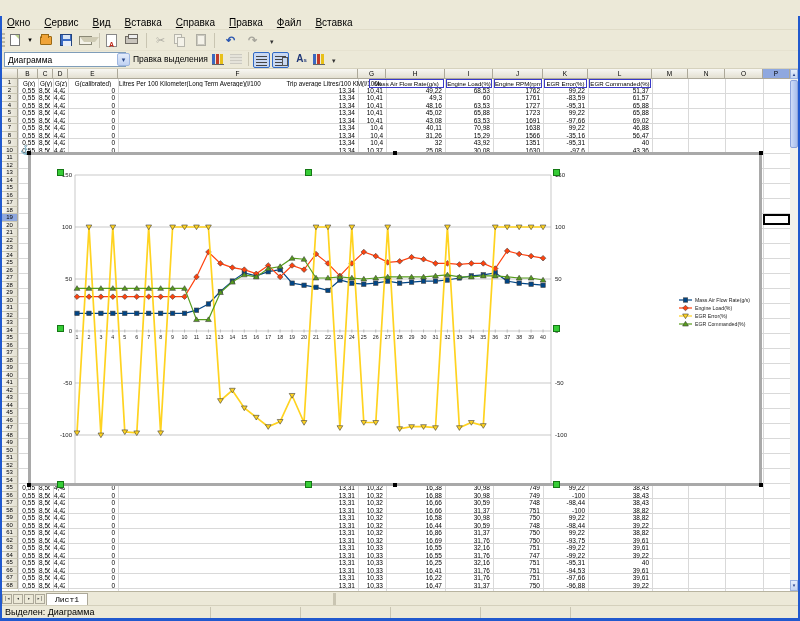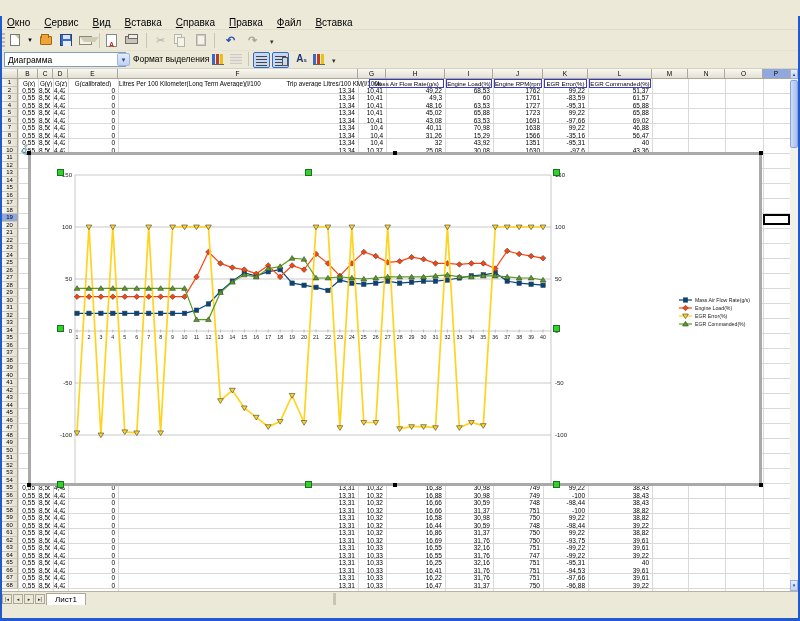--- a/index.html
+++ b/index.html
@@ -106,21 +106,21 @@
   .handle { position:absolute; width:7px; height:7px; background:#36CC36; border:1px solid #157815; z-index:7; }
 
   
   #vscroll { position:absolute; left:790px; top:69px; width:8px; height:522px; background:#F2F1EC; }
   .sbtn { position:absolute; background:linear-gradient(180deg,#E6EEFB,#C4D4F2); border:1px solid #9CB2DE;
     color:#27408C; text-align:center; overflow:hidden; }
   #vs-up { left:790px; top:69px; width:8px; height:10px; font-size:5px; line-height:8px; }
   #vs-down { left:790px; top:580px; width:8px; height:11px; font-size:5px; line-height:9px; }
   #vs-thumb { position:absolute; left:790px; top:80px; width:8px; height:68px;
     background:linear-gradient(90deg,#CFDCF8,#A8BEEC); border:1px solid #8CA3DB; border-radius:2px; }
-  #tabrow { position:absolute; left:0; top:591px; width:800px; height:14px; background:#ECE9D8; border-top:1px solid #B8B4A0; }
+  #tabrow { position:absolute; left:0; top:591px; width:800px; height:14px; background:#ECE9D8; border-top:1px solid #B8B4A0;font-family:Liberation Mono, monospace; }
   .tabnav { position:absolute; top:2px; width:10px; height:10px; background:#ECE9D8; border:1px solid #ACA899;
     font-size:5px; line-height:8px; text-align:center; color:#333; }
   #sheet-tab { position:absolute; left:46px; top:1px; height:12px; padding:1px 8px 0 8px; background:#fff;
     border:1px solid #ACA899; border-bottom:none; font-size:8px; }
   #tab-splitter { position:absolute; left:333px; top:1px; width:3px; height:12px; background:#C9C5B2; }
   #statusbar { position:absolute; left:0; top:605px; width:800px; height:13px; background:#ECE9D8;
     border-top:1px solid #D4D0BC; font-size:9px; color:#000; }
   #status-text { position:absolute; left:5px; top:1px; }
   .status-sep { position:absolute; top:1px; width:1px; height:11px; background:#C9C5B2; }
   #border-left,#border-right,#border-bottom { position:absolute; background:#2159CE; z-index:20; }
@@ -171,21 +171,21 @@
     <div class="ticon i-undo" style="left:222px">↶</div>
     <div class="ticon i-undo gray" style="left:244px">↷</div>
     <div id="tb1-overflow" style="left:270px;top:8px">▾</div>
   </div>
 
   <div class="toolbar" id="toolbar2">
     <div id="selcombo">
       <span>Диаграмма</span>
       <span id="selcombo-arrow">▾</span>
     </div>
-    <div id="format-selection">Формат выделения</div>
+    <div id="format-selection">Правка выделения</div>
     <div class="ticon" style="left:210px;top:0">
         <span class="i-bars"></span>
       </div>
     <div class="ticon gray" style="left:228px;top:0">
         <span class="i-grid"></span>
       </div>
     <div class="tsep" style="left:248px;top:1px;height:14px"></div>
     <div class="toggle-btn" style="left:253px">
         <span class="i-hlines"></span>
       </div>
@@ -899,17 +899,25 @@
   <div id="tabrow">
     <div class="tabnav" style="left:2px">|◂</div>
     <div class="tabnav" style="left:13px">◂</div>
     <div class="tabnav" style="left:24px">▸</div>
     <div class="tabnav" style="left:35px">▸|</div>
     <div id="sheet-tab">Лист1</div>
     <div id="tab-splitter"></div>
 
   </div>
 
+  <div id="statusbar">
+    <div id="status-text">Выделен: Диаграмма</div>
+    <div class="status-sep" style="left:210px"></div>
+    <div class="status-sep" style="left:300px"></div>
+    <div class="status-sep" style="left:390px"></div>
+    <div class="status-sep" style="left:480px"></div>
+    <div class="status-sep" style="left:570px"></div>
+  </div>
 
   <div id="border-left"></div>
     <div id="border-right"></div>
     <div id="border-bottom"></div>
 </div>
 
 </body></html>

